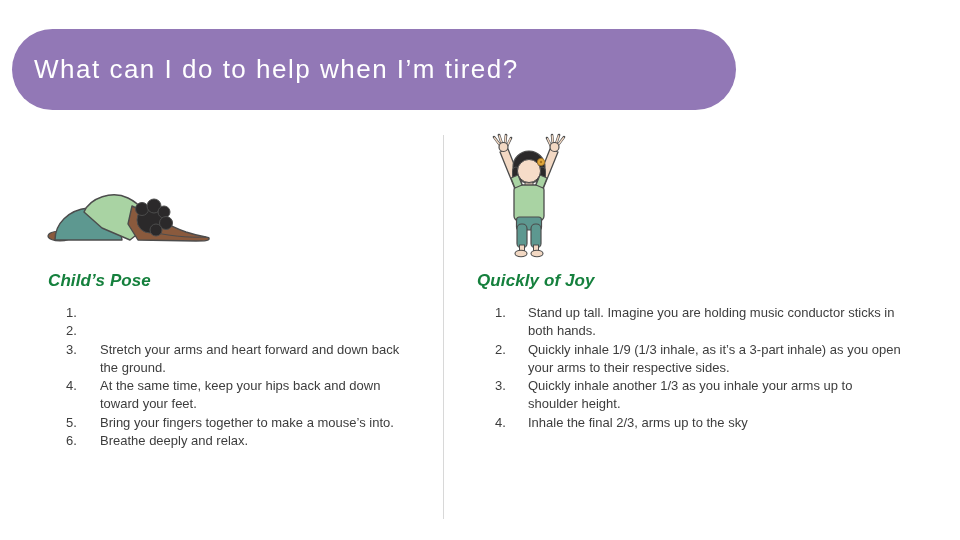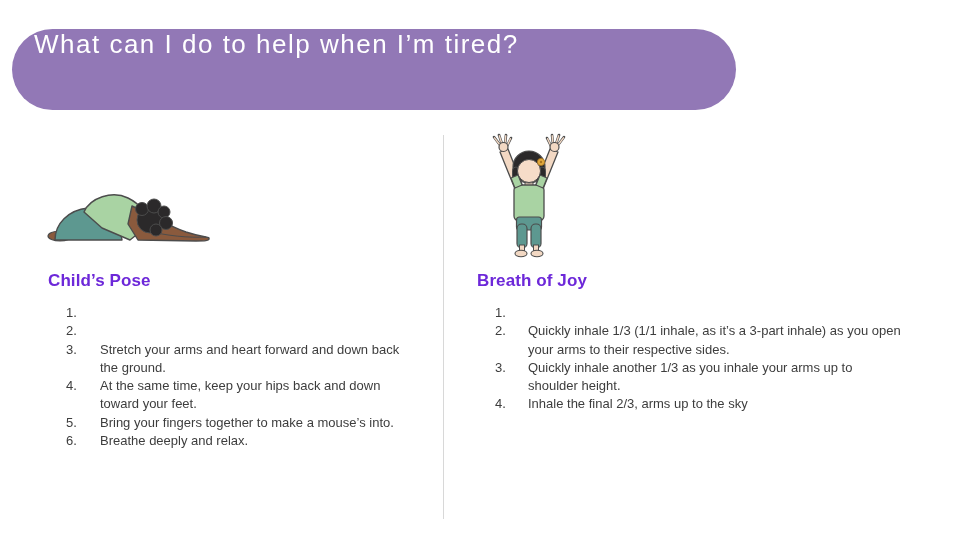--- a/index.html
+++ b/index.html
@@ -14,21 +14,21 @@
   }
   .banner {
     position: absolute;
     left: 12px;
     top: 29px;
     width: 724px;
     height: 81px;
     background: #9278b6;
     border-radius: 41px;
     display: flex;
-    align-items: flex-start;
+    align-items: center;
   }
   .banner-title {
     color: #ffffff;
     font-size: 26px;
     font-weight: 500;
     letter-spacing: 1.5px;
     padding-left: 22px;
     white-space: nowrap;
   }
   .divider {
@@ -40,22 +40,23 @@
     background: #d8d8d8;
   }
   .illustration { position: absolute; }
   .illu-left  { left: 46px;  top: 180px; width: 168px; height: 64px; }
   .illu-right { left: 482px; top: 131px; width: 94px;  height: 128px; }
   .col-heading {
     position: absolute;
     top: 271px;
     font-size: 17px;
     font-weight: bold;
-    color: #6d28d9;
+    color: #15803d;
     letter-spacing: 0.1px;
+    font-style: italic;
   }
   .heading-left  { left: 48px; }
   .heading-right { left: 477px; }
   .step-list {
     position: absolute;
     top: 304px;
     font-size: 13px;
     color: #3d3d3d;
     line-height: 18.3px;
   }
@@ -155,21 +156,21 @@
     <rect x="49" y="93" width="10" height="24" rx="4.5" fill="#5d9890" stroke="#4c4c4c" stroke-width="1.2"></rect>
 
     <rect x="37.5" y="114" width="5" height="7" fill="#f2d8c3" stroke="#4c4c4c" stroke-width="1"></rect>
     <rect x="51.5" y="114" width="5" height="7" fill="#f2d8c3" stroke="#4c4c4c" stroke-width="1"></rect>
 
     <ellipse cx="39" cy="122.5" rx="6" ry="3.2" fill="#f2d8c3" stroke="#4c4c4c" stroke-width="1.1"></ellipse>
     <ellipse cx="55" cy="122.5" rx="6" ry="3.2" fill="#f2d8c3" stroke="#4c4c4c" stroke-width="1.1"></ellipse>
   </svg>
 
   <div class="col-heading heading-left">Child’s Pose</div>
-  <div class="col-heading heading-right">Breath of Joy</div>
+  <div class="col-heading heading-right">Quickly of Joy</div>
 
   <div class="step-list list-left">
       <div class="step-row">
         <div class="step-num">1.</div>
       </div>
       <div class="step-row">
         <div class="step-num">2.</div>
       </div>
       <div class="step-row">
         <div class="step-num">3.</div>
@@ -184,24 +185,25 @@
         <div class="step-text">Bring your fingers together to make a mouse’s into.</div>
       </div>
       <div class="step-row">
         <div class="step-num">6.</div>
         <div class="step-text">Breathe deeply and relax.</div>
       </div>
     </div>
   <div class="step-list list-right">
       <div class="step-row">
         <div class="step-num">1.</div>
+        <div class="step-text">Stand up tall. Imagine you are holding music conductor sticks in both hands.</div>
       </div>
       <div class="step-row">
         <div class="step-num">2.</div>
-        <div class="step-text">Quickly inhale 1/3 (1/1 inhale, as it’s a 3-part inhale) as you open your arms to their respective sides.</div>
+        <div class="step-text">Quickly inhale 1/9 (1/3 inhale, as it’s a 3-part inhale) as you open your arms to their respective sides.</div>
       </div>
       <div class="step-row">
         <div class="step-num">3.</div>
         <div class="step-text">Quickly inhale another 1/3 as you inhale your arms up to shoulder height.</div>
       </div>
       <div class="step-row">
         <div class="step-num">4.</div>
         <div class="step-text">Inhale the final 2/3, arms up to the sky</div>
       </div>
     </div>

